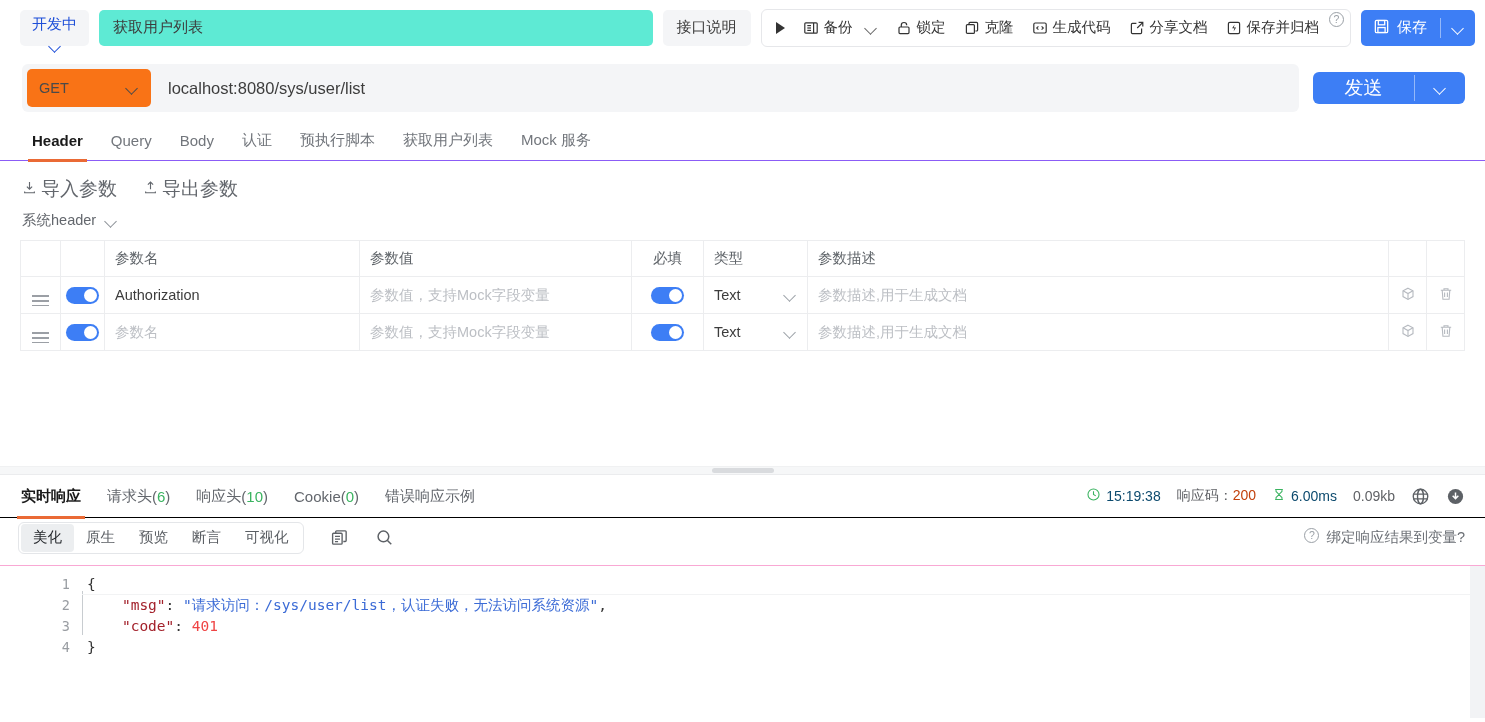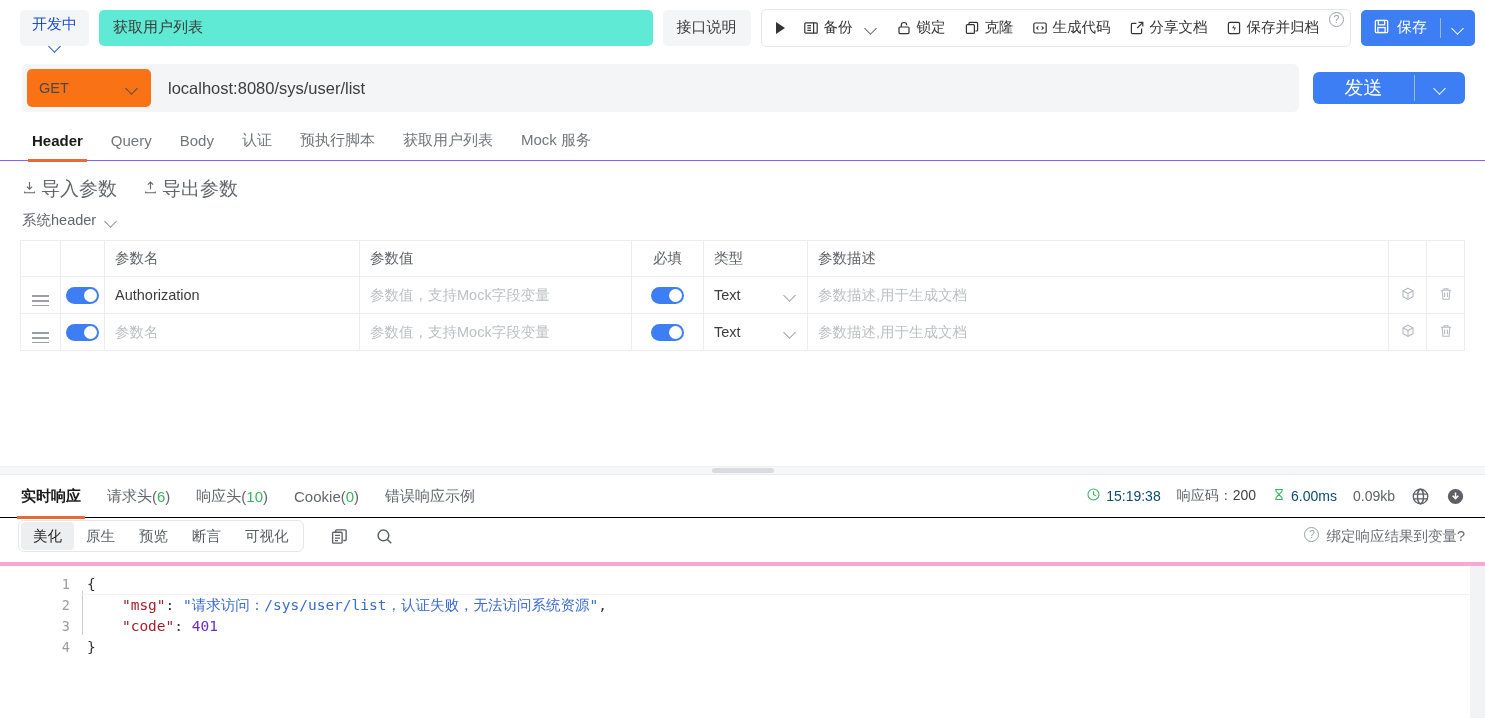--- a/index.html
+++ b/index.html
@@ -308,21 +308,21 @@
   }
   .meta-green { color: #0c4a6e; display:flex; align-items:center; gap:5px; }
   .meta-gray { color: #606266; }
   .meta-icon { color: #5d6166; display:flex; align-items:center; cursor:pointer; }
 
   
   .fmt-bar {
     height: 48px;
     display: flex; align-items: center;
     padding: 0 20px 8px 18px;
-    border-bottom: 4px solid #f9a8d4;
+    border-bottom: 1px solid #f9a8d4;
   }
   .seg {
     display: flex; align-items: center;
     border: 1px solid #e4e6e9;
     border-radius: 6px;
     height: 32px;
     padding: 2px;
     overflow: hidden;
   }
   .seg-item {
@@ -371,21 +371,21 @@
   }
   .code-body .fold-line {
     position: absolute;
     left: 0; top: 25px;
     width: 1px; height: 44px;
     background: #c8ccd0;
   }
   .code-line { white-space: pre; padding-left: 5px; }
   .k-key { color: #a3212b; }
   .k-str { color: #3b6bd6; }
-  .k-num { color: #6d28d9; }
+  .k-num { color: #ef4444; }
   .k-pun { color: #333; }
   .code-scroll {
     position: absolute;
     right: 0; top: 0;
     width: 14px; height: 100%;
     background: #e4e5e7;
   }
   .code-scroll .thumb {
     position: absolute; top: 0; left: 0;
     width: 14px; height: 6px;
@@ -732,21 +732,21 @@
     <span class="meta-green">
       <span>
         <svg width="15" height="15" viewBox="0 0 16 16" fill="none" stroke="#3ab360" stroke-width="1.15">
           <circle cx="8" cy="8" r="5.9"></circle>
             <path d="M8 4.6V8l2.4 1.5"></path>
         </svg>
       </span>
       <span>15:19:38</span>
     </span>
     <span class="meta-gray">
-      <span>响应码：</span><span style="color:#404040">200</span>
+      <span>响应码：</span><span style="color:#c2410c">200</span>
     </span>
     <span class="meta-green">
       <span>
         <svg width="14" height="15" viewBox="0 0 16 16" fill="none" stroke="#3ab360" stroke-width="1.15">
           <path d="M3.6 2.4h8.8M3.6 13.6h8.8M4.6 2.4v2.1L8 8l-3.4 3.5v2.1M11.4 2.4v2.1L8 8l3.4 3.5v2.1"></path>
         </svg>
       </span>
       <span>6.00ms</span>
     </span>
     <span class="meta-gray">0.09kb</span>

